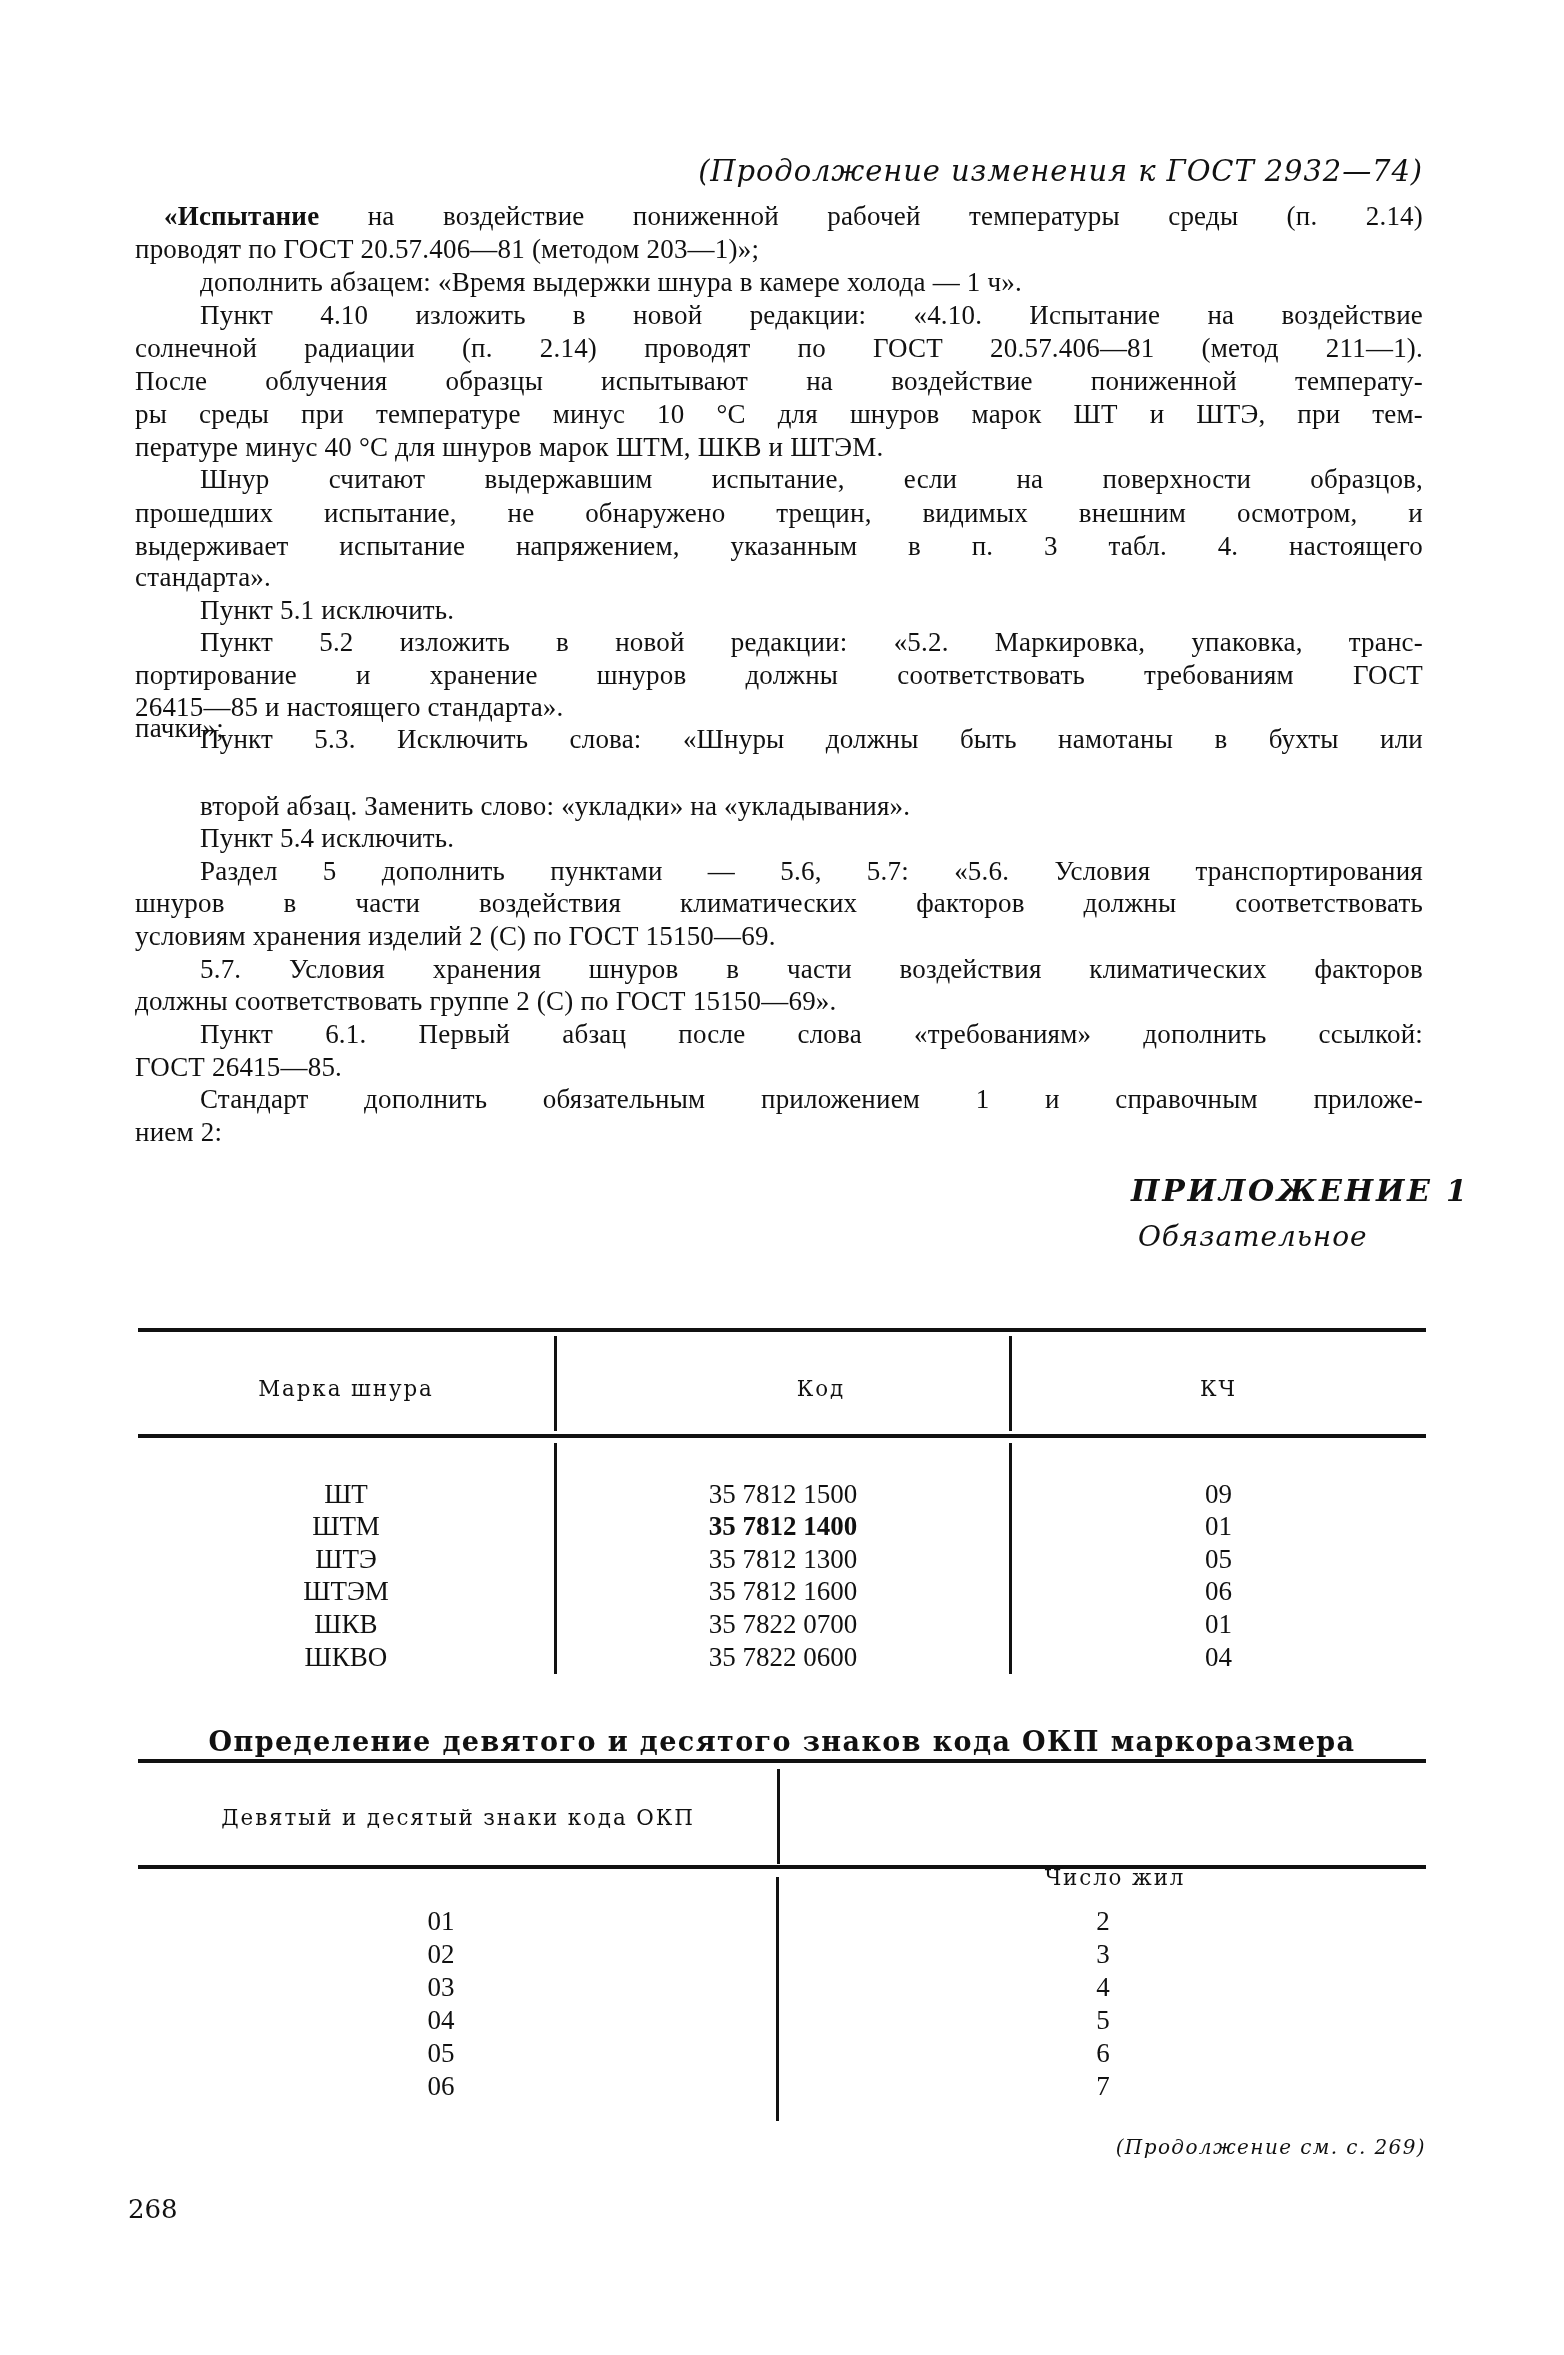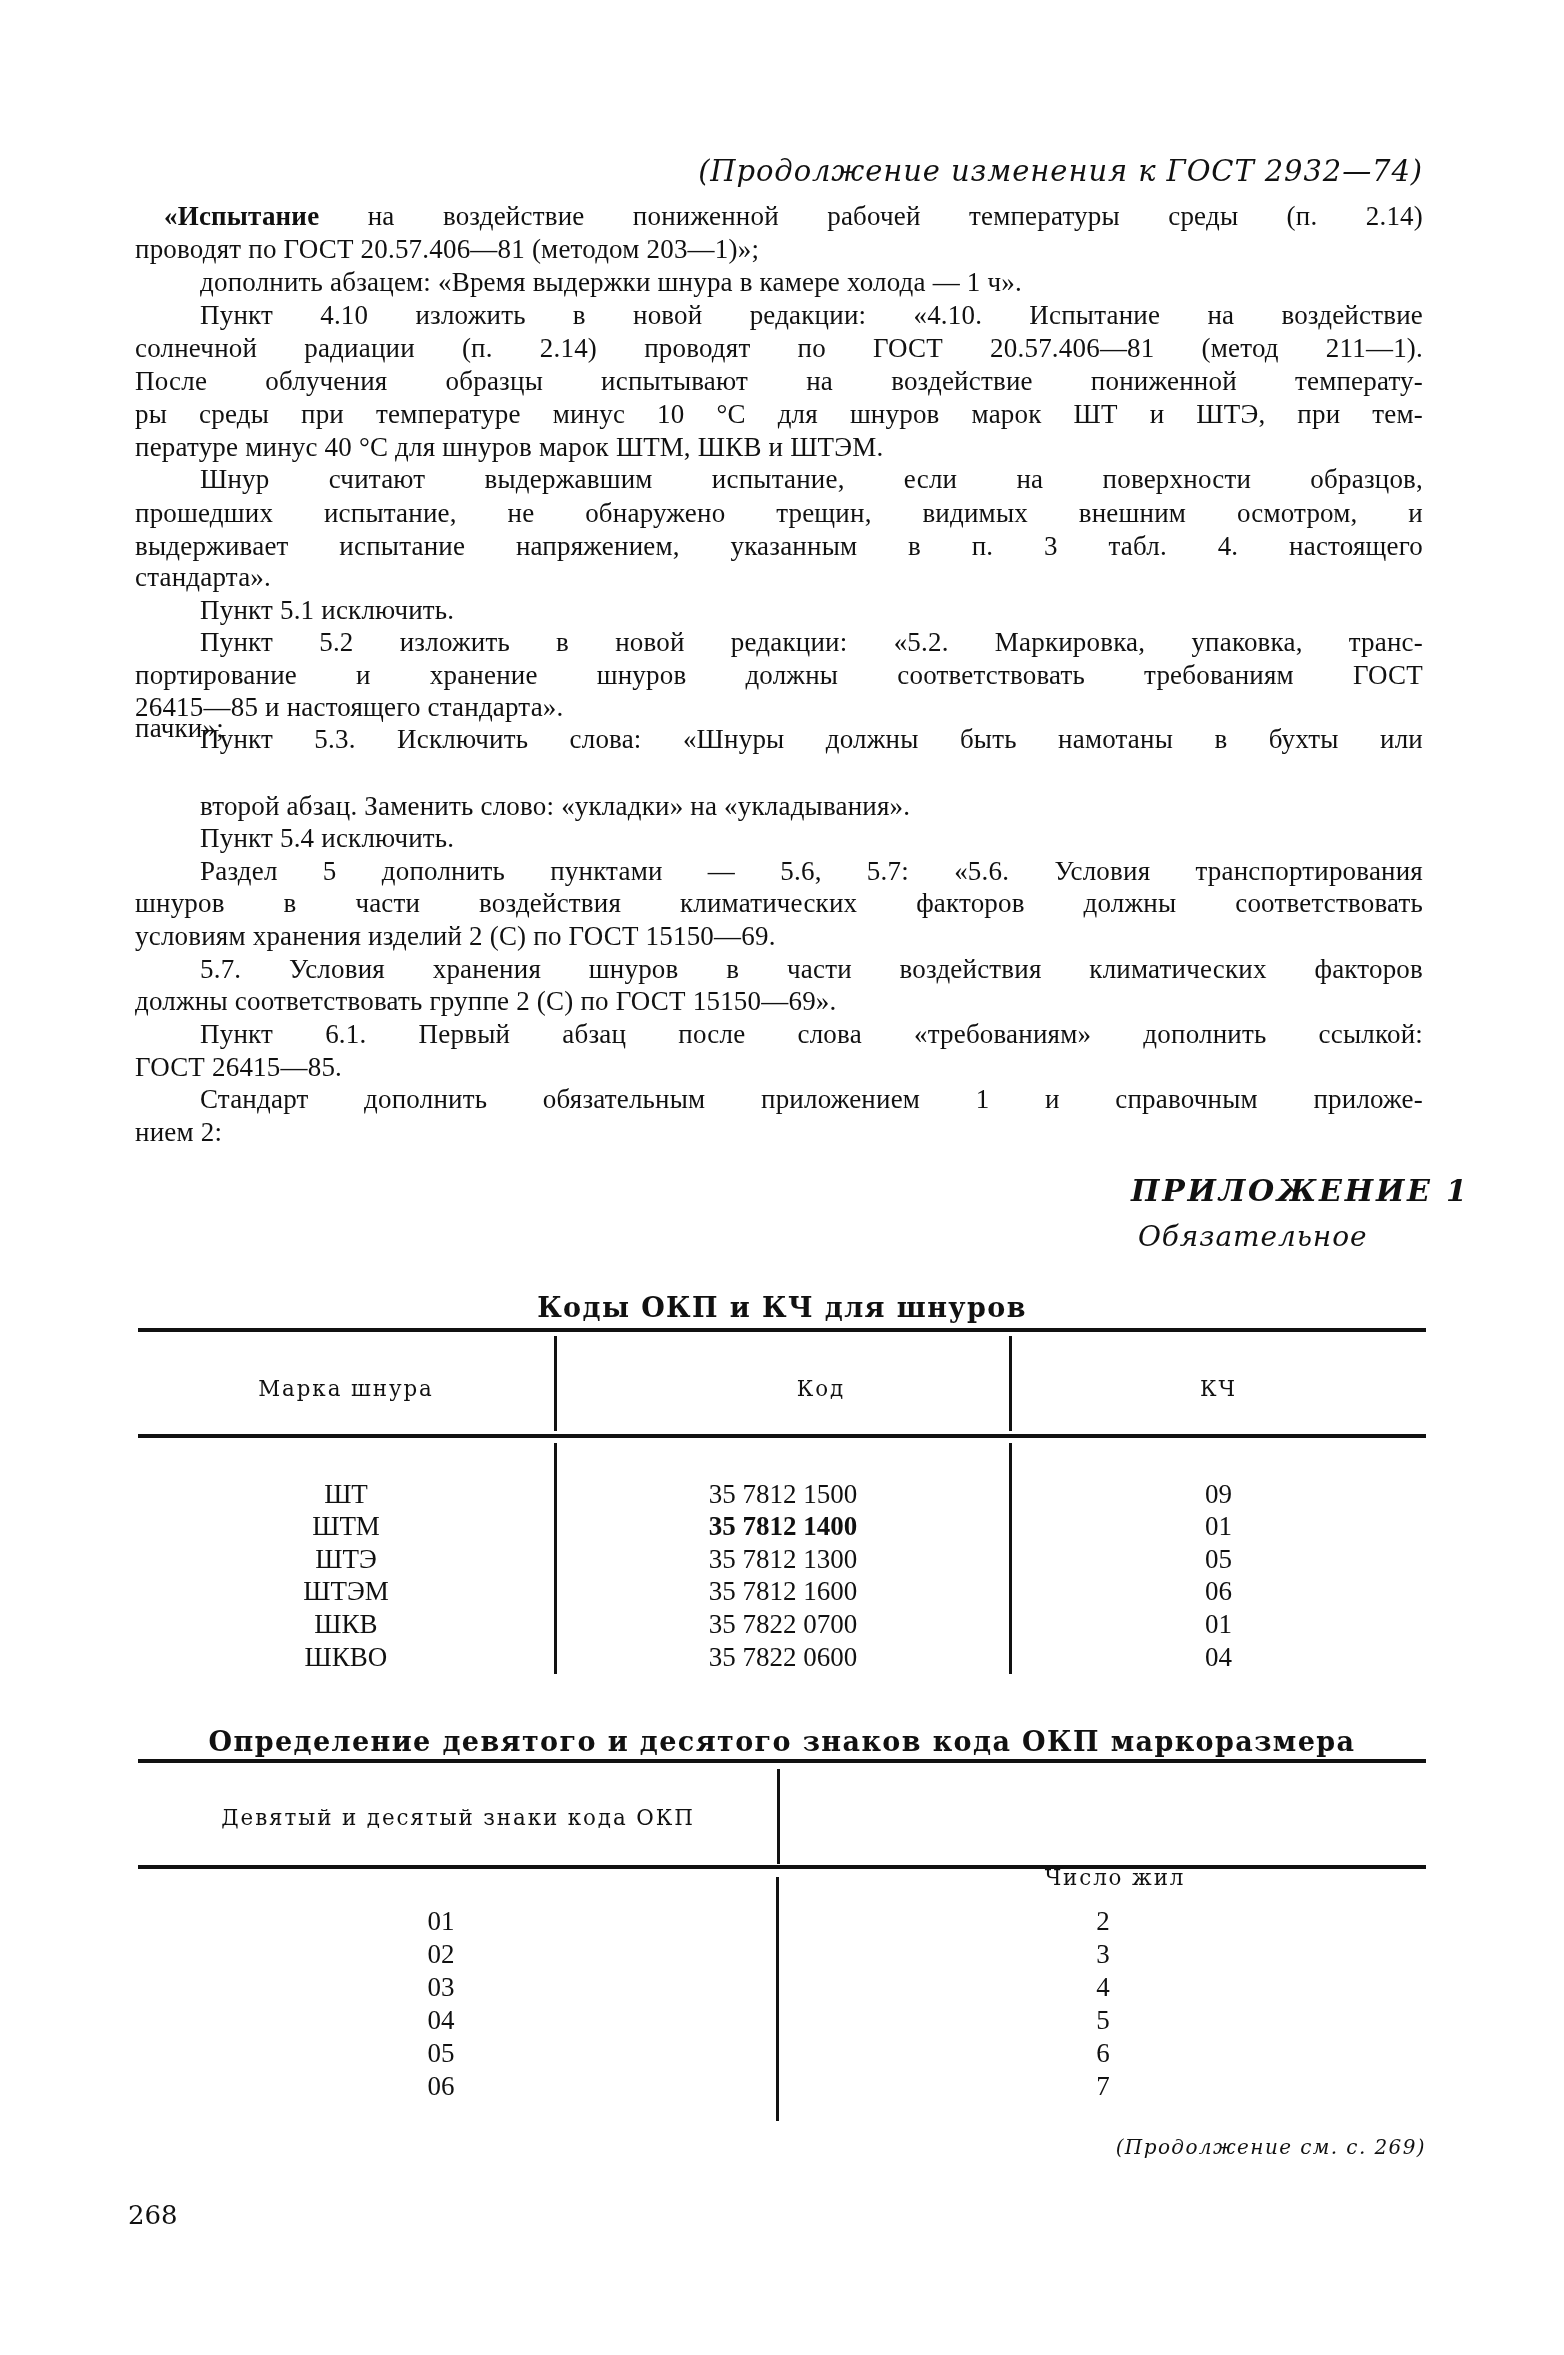--- a/index.html
+++ b/index.html
@@ -23,21 +23,21 @@
   .t2-title { left: 138px; width: 1288px; text-align: center; top: 1726px; }
   .rule { position: absolute; left: 138px; width: 1288px; height: 3.7px; background: #111; }
   .vdiv { position: absolute; width: 2.8px; background: #111; }
   .th { position: absolute; font-size: 21.4px; letter-spacing: 1.9px; white-space: nowrap; text-align: center;
         font-family: "DejaVu Serif", serif; line-height: 28px; }
   .cell { position: absolute; font-size: 27px; line-height: 33px; white-space: nowrap; text-align: center;
           font-family: "Liberation Serif", "DejaVu Serif", serif; }
   .cell.bold { font-weight: bold; }
   .footer-cont { right: 138px; top: 2130px; font-size: 20px; letter-spacing: 1.4px; }
   .page-number { position: absolute; left: 128px; top: 2193px; font-size: 26px; line-height: 32px;
-                 font-family: "DejaVu Serif", serif; margin-top: 6px; }
+                 font-family: "DejaVu Serif", serif; }
 </style>
 </head>
 <body>
 
 <div class="page">
 
   <div class="hdr-italic running-head">(Продолжение изменения к ГОСТ 2932—74)</div>
 
   <div id="body-lines">
       <div class="line" style="top: 200px;"><span class="b">«Испытание</span><span> на воздействие пониженной рабочей температуры среды (п. 2.14)</span></div>
@@ -67,21 +67,20 @@
       <div class="line last" style="top: 985px;">должны соответствовать группе 2 (С) по ГОСТ 15150—69».</div>
       <div class="line indent" style="top: 1018px;">Пункт 6.1. Первый абзац после слова «требованиям» дополнить ссылкой:</div>
       <div class="line last" style="top: 1051px;">ГОСТ 26415—85.</div>
       <div class="line indent" style="top: 1083px;">Стандарт дополнить обязательным приложением 1 и справочным приложе-</div>
       <div class="line last" style="top: 1116px;">нием 2:</div>
     </div>
 
   <div class="hdr-italic appendix-label">ПРИЛОЖЕНИЕ 1</div>
   <div class="hdr-italic appendix-sub">Обязательное</div>
 
-  <div class="table-title t1-title">Коды ОКП и КЧ для шнуров</div>
   <div>
     <div class="rule" style="top:1328px;"></div>
     <div class="vdiv" style="left:554px; top:1336px; height:95px;"></div>
     <div class="vdiv" style="left:1009px; top:1336px; height:95px;"></div>
     <div class="th" style="left:138px; width:416px; top:1375px;">Марка шнура</div>
     <div class="th" style="left:557px; width:452px; top:1375px;padding-left:38px;">Код</div>
     <div class="th" style="left:1011px; width:415px; top:1375px;">КЧ</div>
     <div class="rule" style="top:1434px;"></div>
     <div class="vdiv" style="left:554px; top:1443px; height:231px;"></div>
     <div class="vdiv" style="left:1009px; top:1443px; height:231px;"></div>

